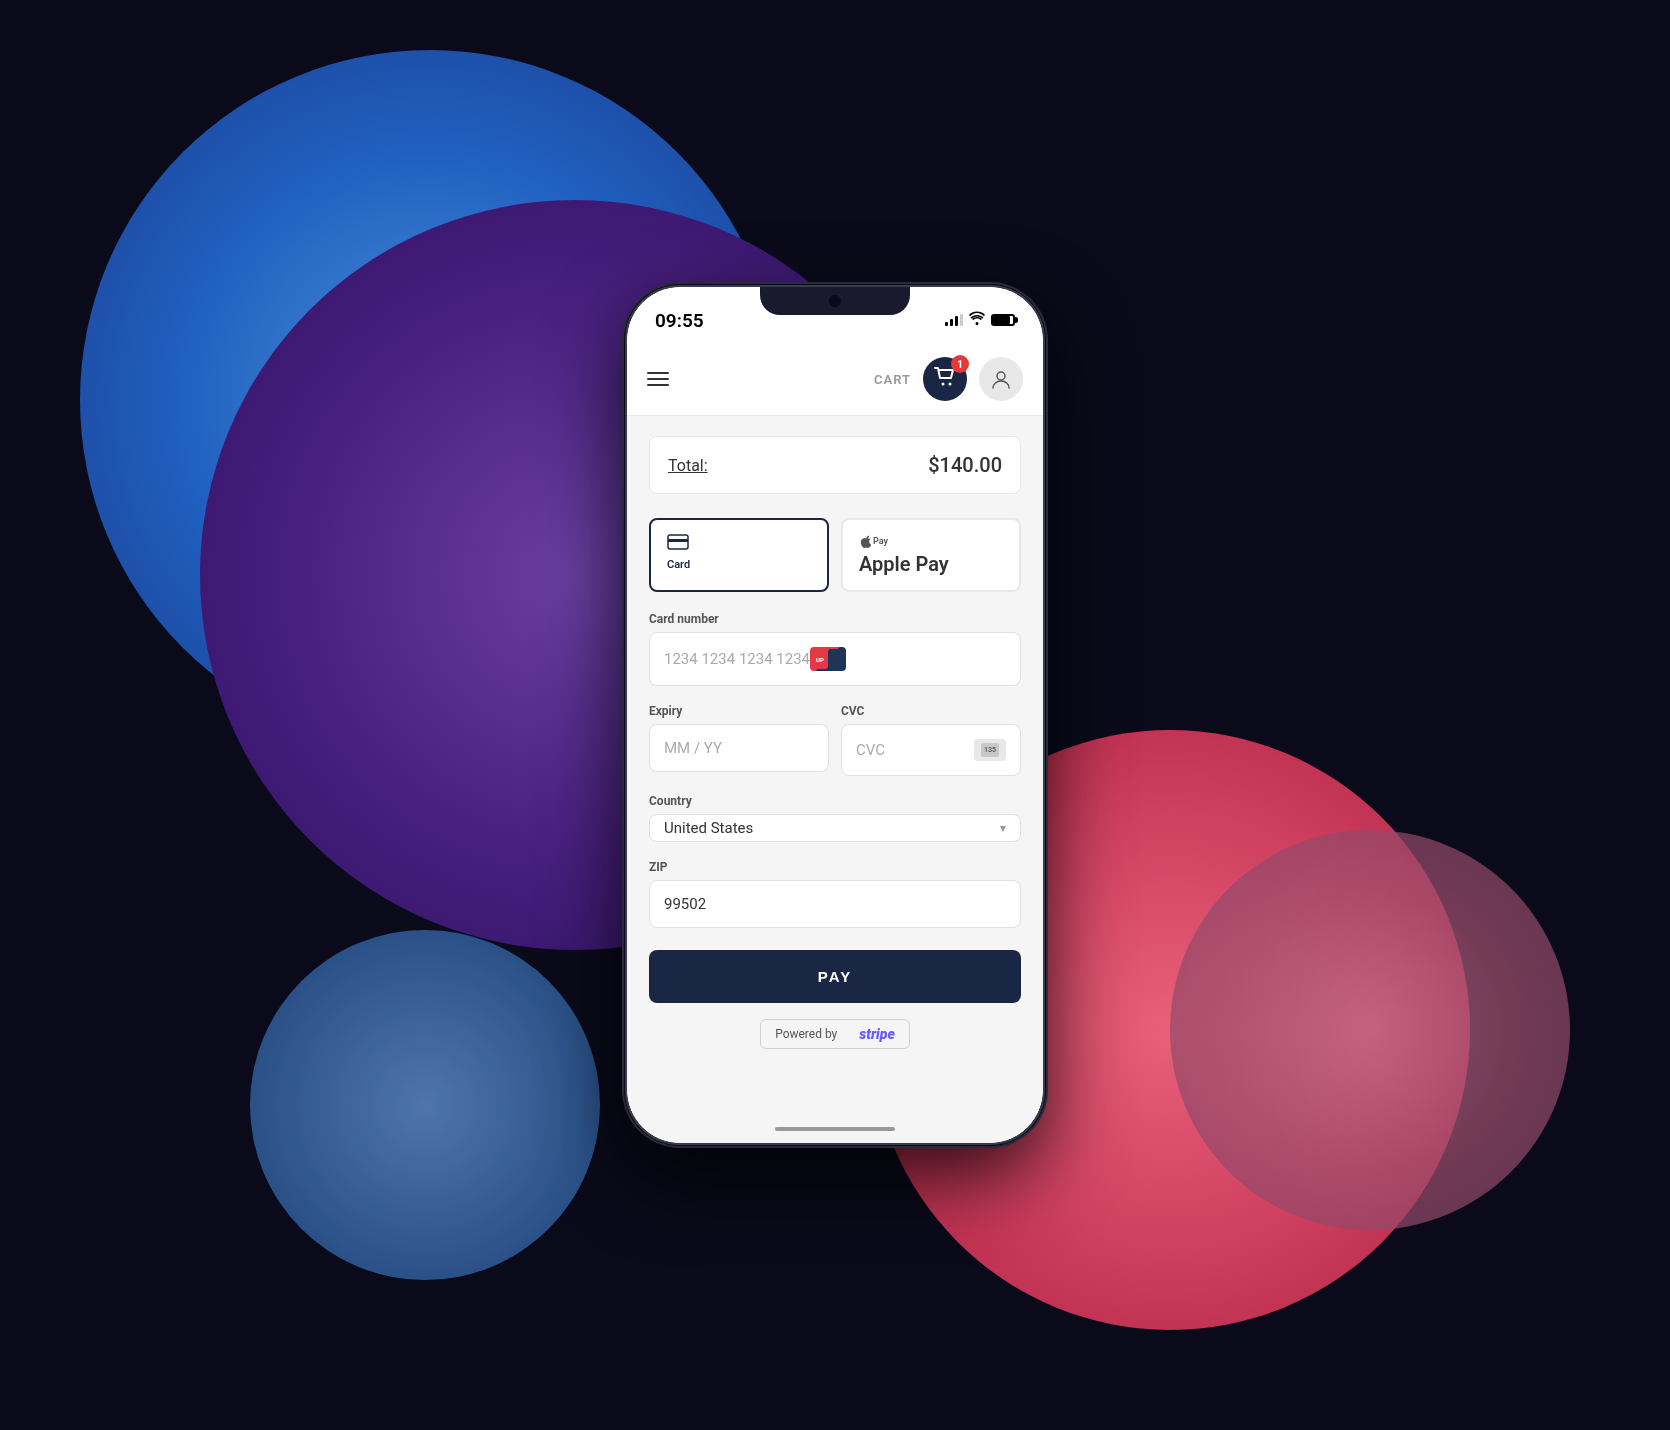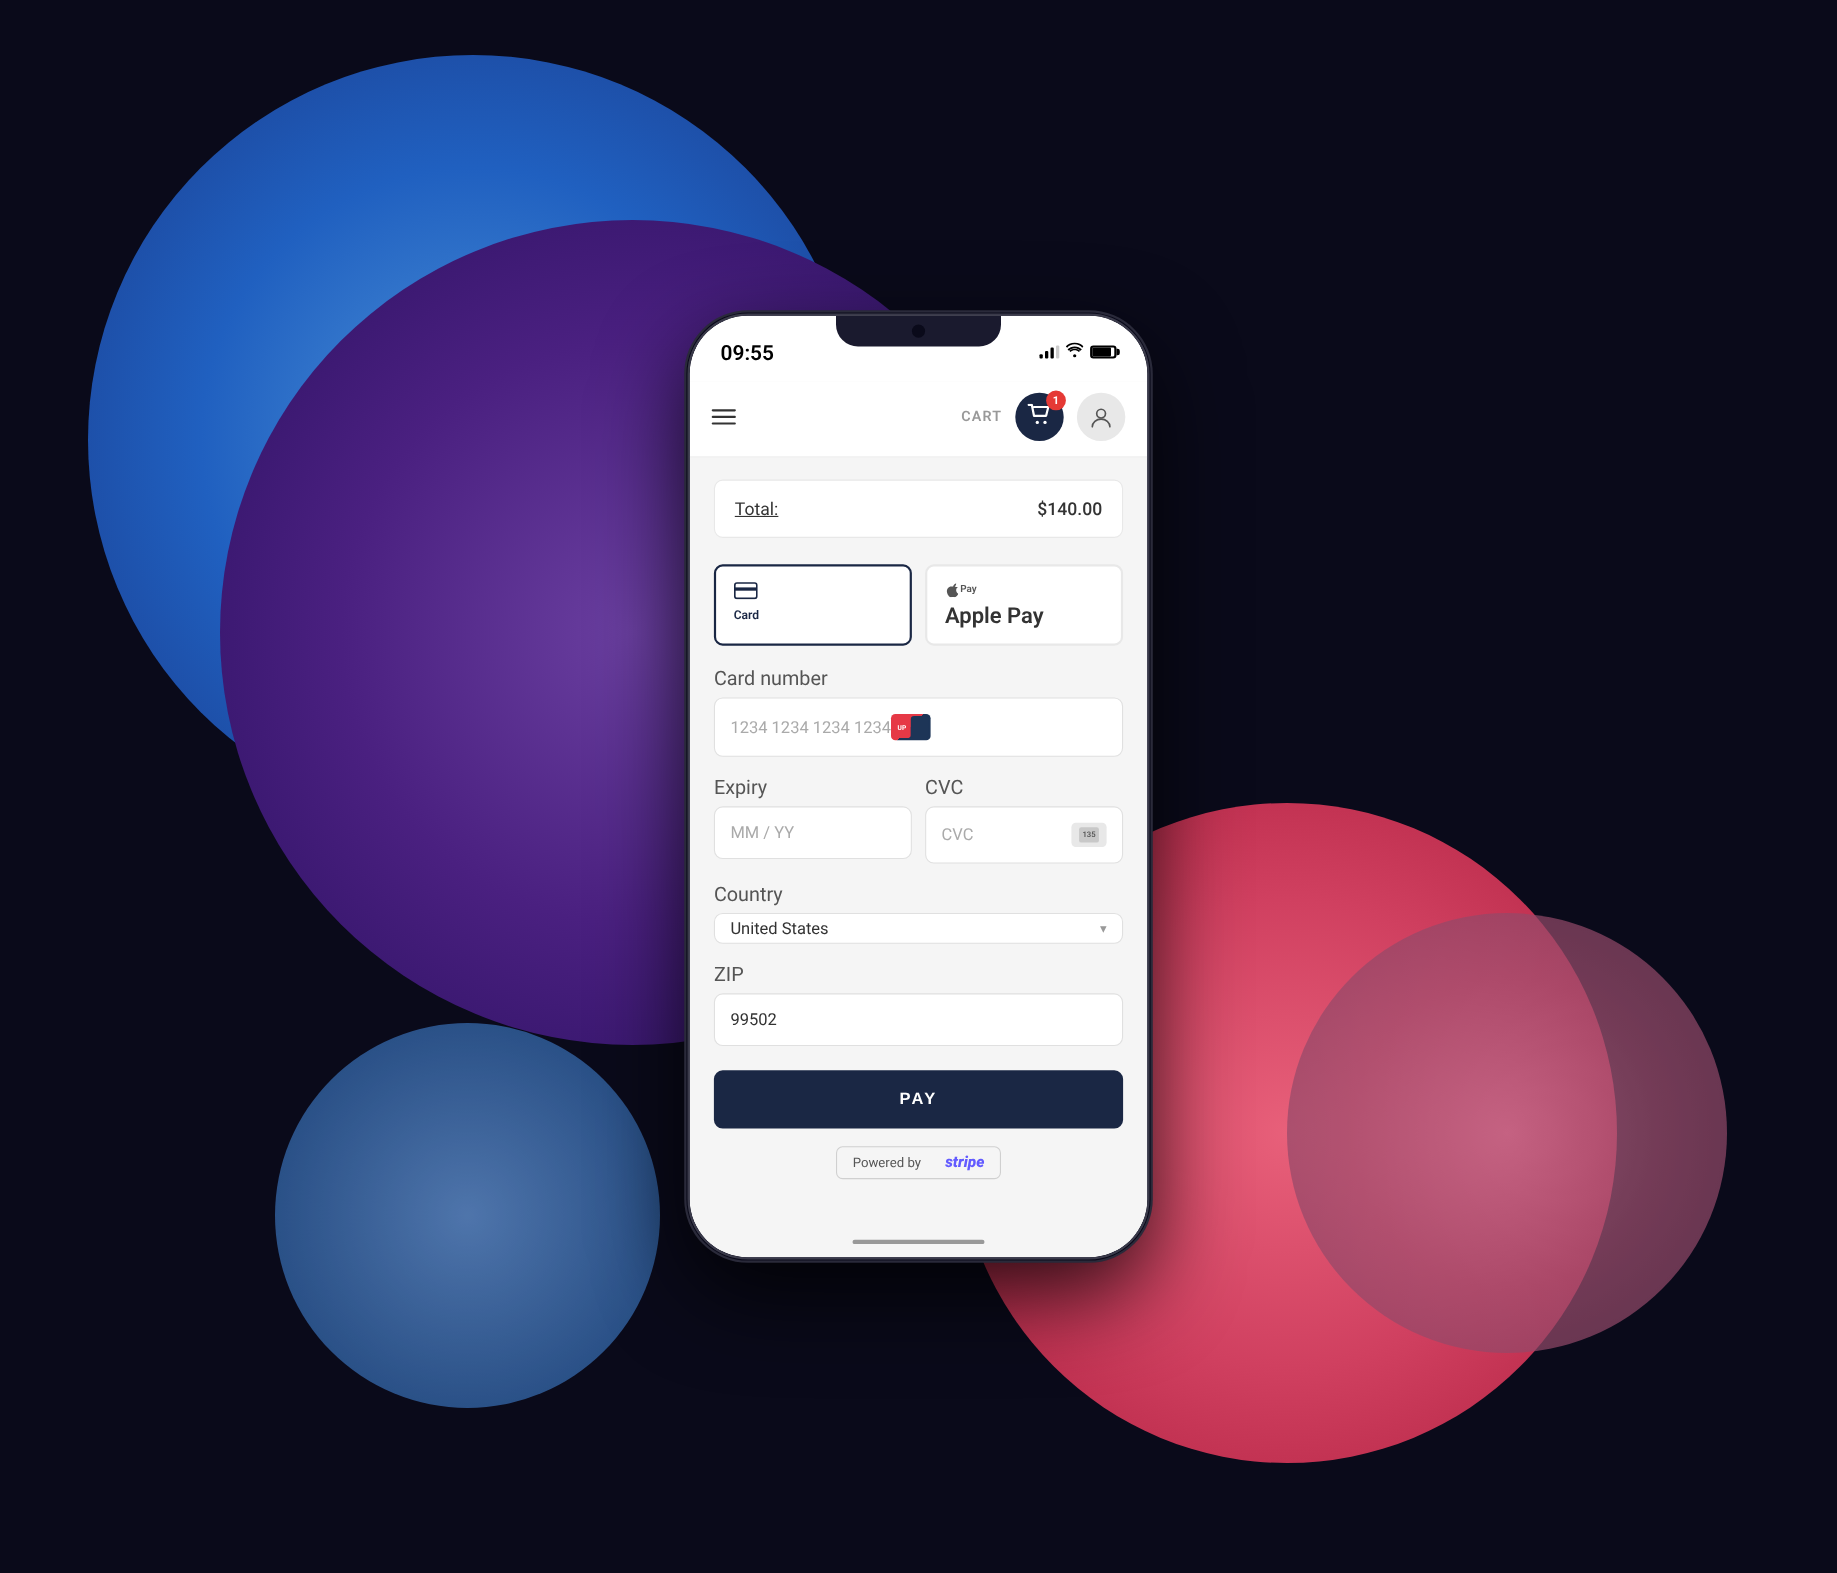--- a/index.html
+++ b/index.html
@@ -314,21 +314,21 @@
       border: 1px solid #e8e8e8;
     }
 
     .total-label {
       font-size: 16px;
       color: #333;
       text-decoration: underline;
     }
 
     .total-amount {
-      font-size: 16px;
+      font-size: 20px;
       color: #333;
       font-weight: 500;
     }
 
     
     .payment-tabs {
       display: flex;
       gap: 12px;
       margin-bottom: 20px;
     }
@@ -365,24 +365,24 @@
     }
 
     .apple-pay-name {
       font-size: 20px;
       font-weight: 600;
       color: #333;
     }
 
     
     .field-label {
-      font-size: 18px;
+      font-size: 12px;
       color: #555;
       margin-bottom: 6px;
-      font-weight: 400;
+      font-weight: 700;
     }
 
     .field-group {
       margin-bottom: 18px;
     }
 
     .input-field {
       width: 100%;
       background: #fff;
       border: 1px solid #e0e0e0;

